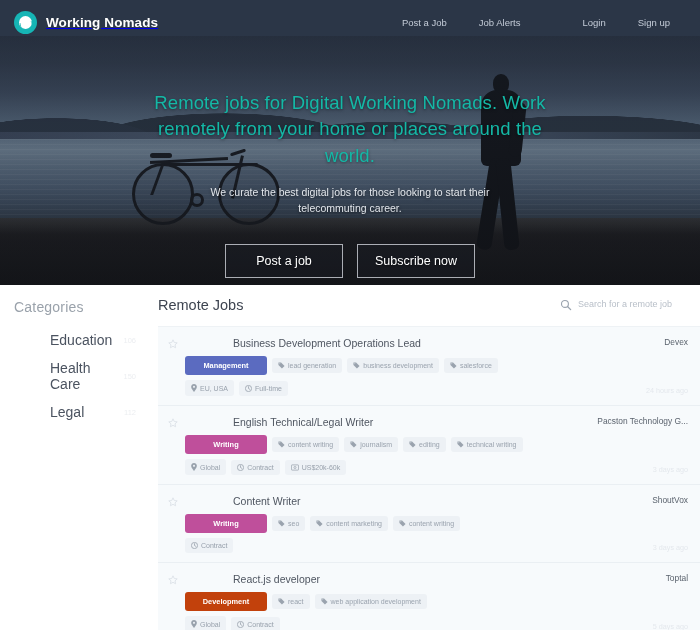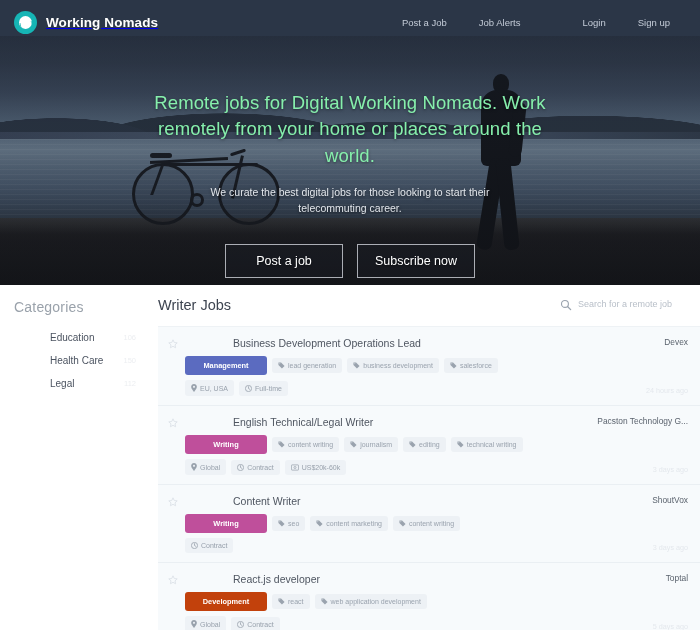--- a/index.html
+++ b/index.html
@@ -180,21 +180,21 @@
     position: absolute; inset: 0;
     background: linear-gradient(180deg, rgba(20,26,36,.42) 0%, rgba(18,23,32,.30) 42%, rgba(12,14,18,.46) 100%);
   }
   .hero-inner {
     position: relative;
     z-index: 3;
     text-align: center;
     padding-top: 54px;
   }
   .hero-title {
-    color: #86efac;
+    color: #14b8a6;
     font-size: 18.5px;
     font-weight: normal;
     line-height: 1.42;
     letter-spacing: .1px;
     text-shadow: 0 1px 3px rgba(0,0,0,.45);
     max-width: 400px;
     margin: 0 auto;
   }
   .hero-sub {
     color: #e3e7ec;
@@ -242,21 +242,21 @@
     letter-spacing: .2px;
     margin-bottom: 11px;
   }
   .cat-row {
     display: flex;
     align-items: center;
     justify-content: space-between;
     padding: 6px 0;
     cursor: pointer;
   }
-  .cat-name { font-size: 10px; color: #4b5360; padding-left: 36px; }
+  .cat-name { font-size: 14px; color: #4b5360; padding-left: 36px; }
   .cat-count { font-size: 7.5px; color: #eceef1; }
 
   .main-col {
     flex: 1;
     padding: 12px 0 0 10px;
     min-width: 0;
   }
   .main-head {
     display: flex;
     align-items: center;
@@ -440,21 +440,21 @@
       <span class="cat-count">150</span>
     </div>
     <div class="cat-row">
       <span class="cat-name">Legal</span>
       <span class="cat-count">112</span>
     </div>
   </aside>
 
   <main class="main-col">
     <div class="main-head">
-      <h2 class="main-title">Writer Jobs</h2>
+      <h2 class="main-title">Remote Jobs</h2>
       <div class="searchbox">
         <svg class="search-icon" viewBox="0 0 16 16">
           <circle cx="6.6" cy="6.6" r="4.6" fill="none" stroke="#9aa3ae" stroke-width="1.5"></circle>
           <line x1="10" y1="10" x2="14.2" y2="14.2" stroke="#9aa3ae" stroke-width="1.7" stroke-linecap="round"></line>
         </svg>
         <input class="search-input" type="text" placeholder="Search for a remote job" style="">
       </div>
     </div>
 
     <div class="job-list">

